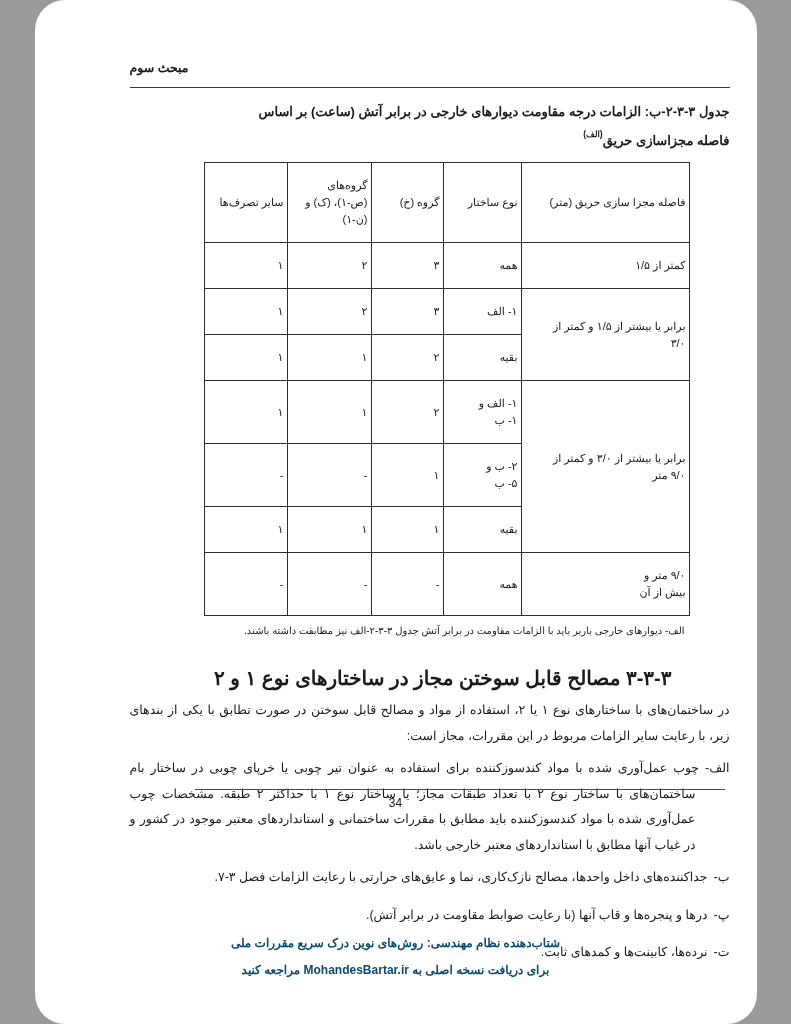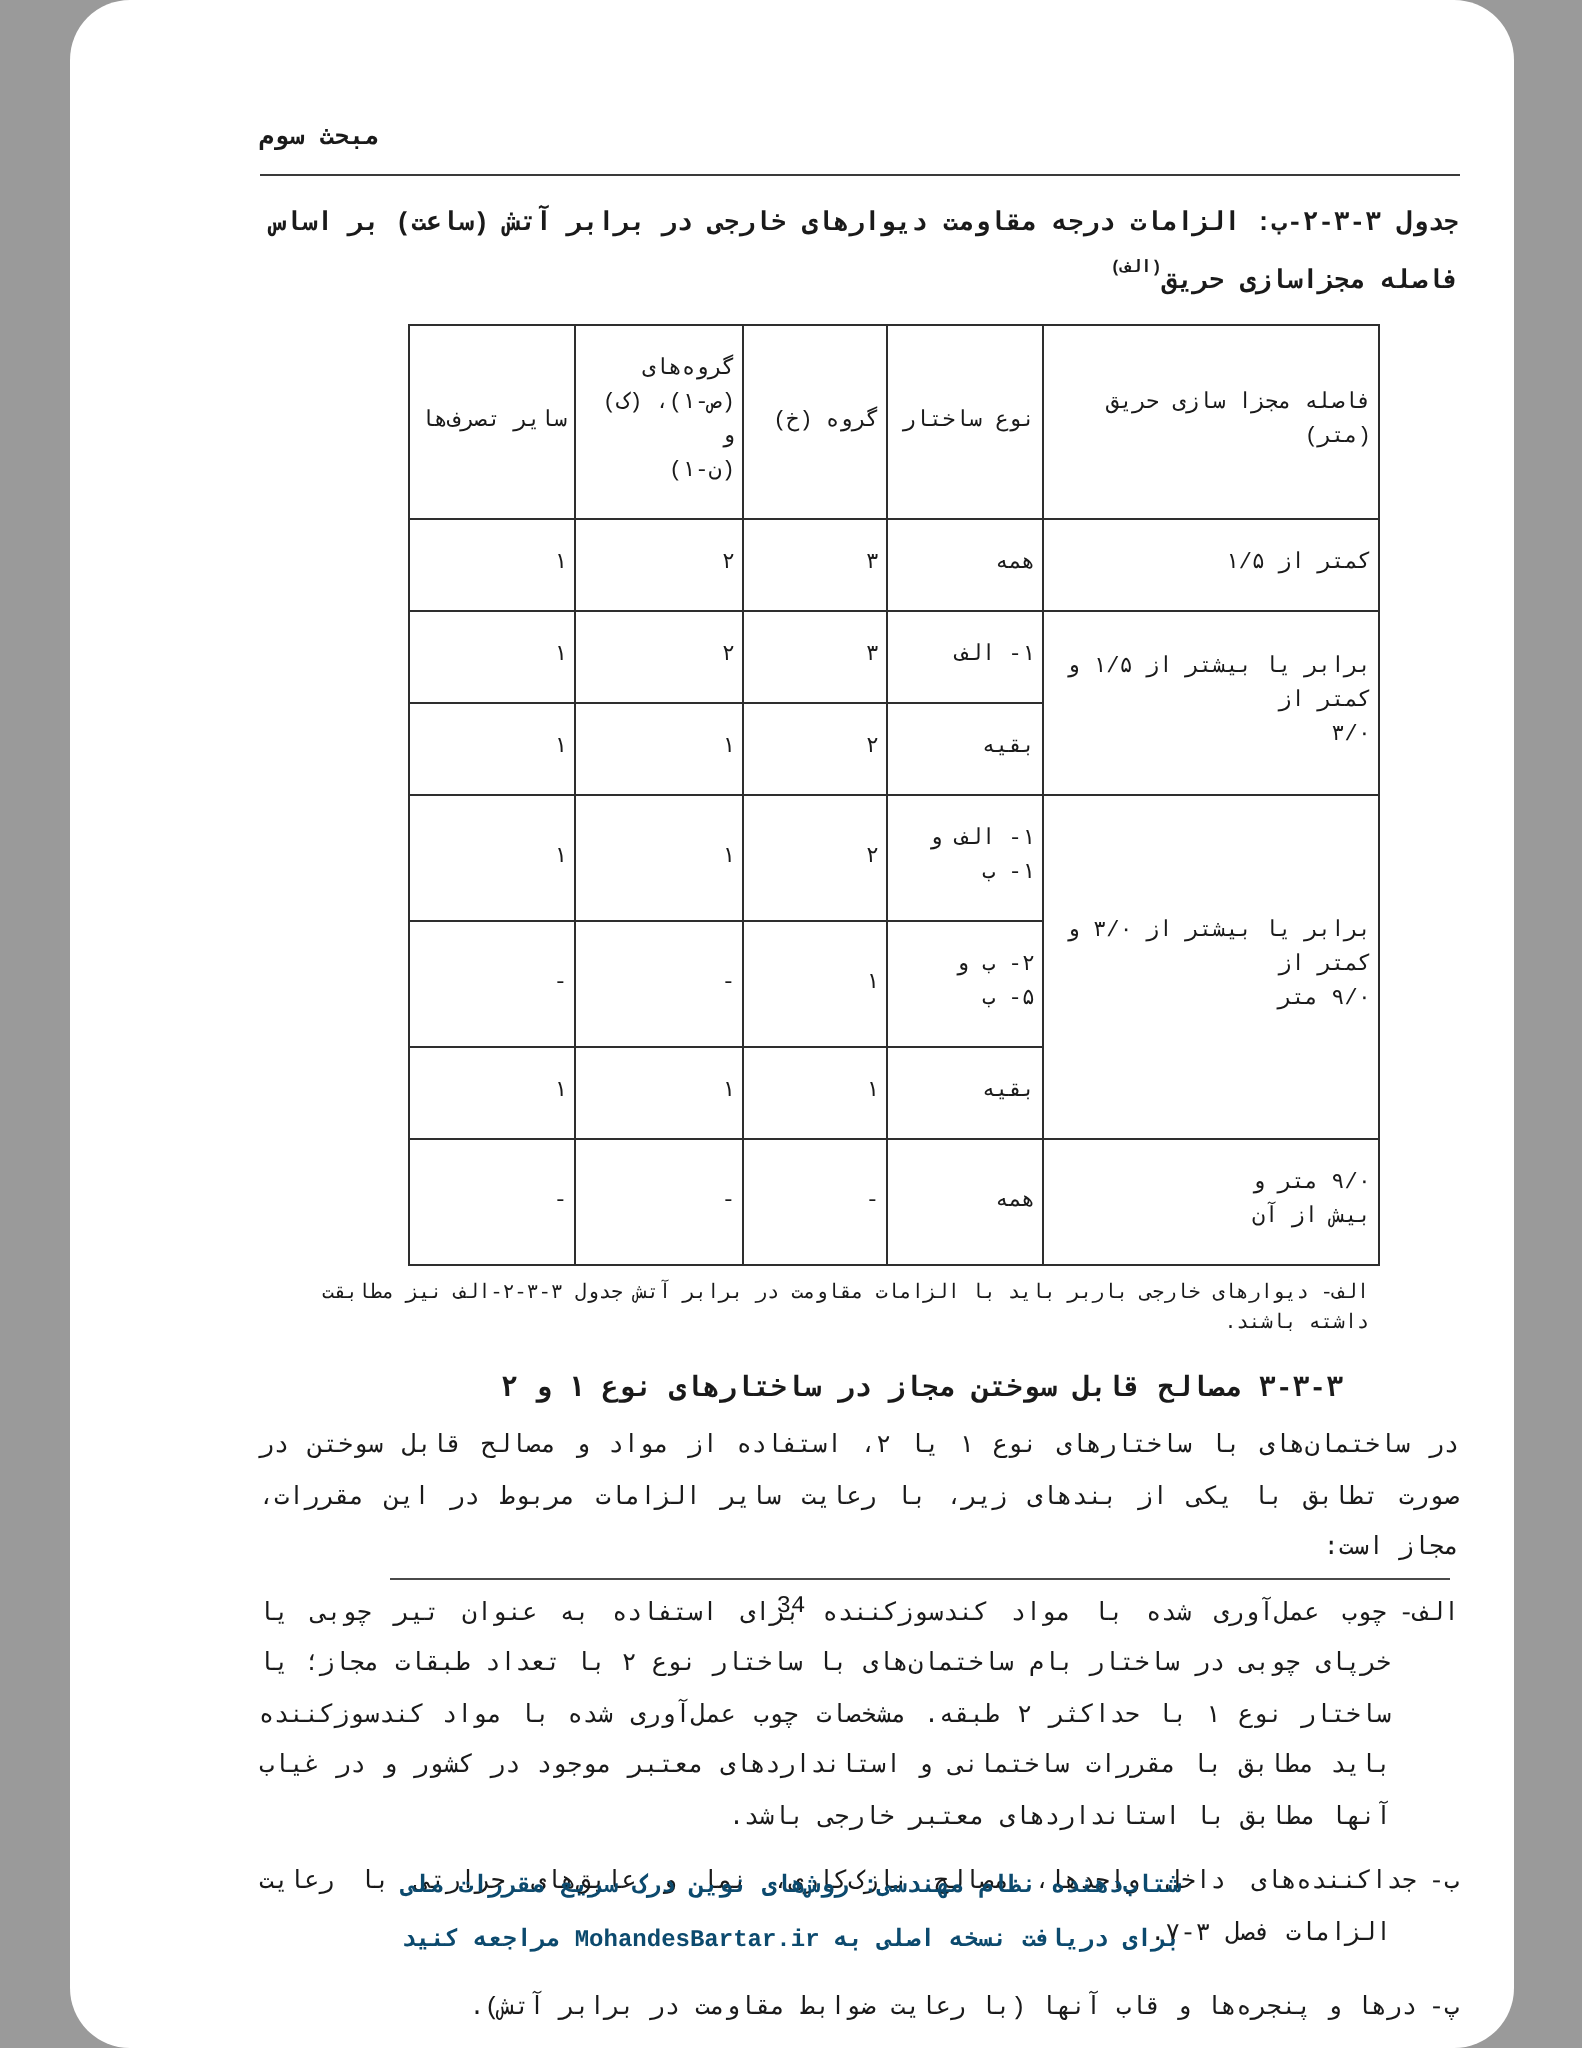--- a/index.html
+++ b/index.html
@@ -1,20 +1,20 @@
 <!DOCTYPE html>
 <html lang="fa" dir="rtl"><head>
 <meta charset="utf-8">
 <style>
   * { margin:0; padding:0; box-sizing:border-box; }
   html,body { background:#9a9a9a; }
   .page {
     position:relative; width:722px; height:1024px; margin:0 auto;
     background:#ffffff; overflow:hidden;
-    font-family:Liberation Mono, monospace; color:#1a1a1a;
+    font-family:Liberation Sans, sans-serif; color:#1a1a1a;
     direction:rtl;
     border-radius:30px;
   }
   .running-header {
     position:absolute; left:95px; top:60px;
     font-size:12.5px; font-weight:bold; direction:rtl;
   }
   .header-rule {
     position:absolute; left:95px; top:87px; width:600px;
     border-top:1.7px solid #3a3a3a;
@@ -33,21 +33,21 @@
     border:1px solid #2e2e2e; text-align:right; vertical-align:middle;
     padding:14px 3px; white-space:pre-line; line-height:17px; font-weight:normal;
   }
   table.fire-table thead th { height:58px; }
   table.fire-table td { height:23px; }
   td.tall { height:40px; }
 
   .footnote { margin:7px 45px 0 0; font-size:10px; line-height:15px; }
 
   .section-heading {
-    margin:16px 58px 0 0; font-size:14px; font-weight:bold;
+    margin:28px 58px 0 0; font-size:20px; font-weight:bold;
   }
   .para {
     margin-top:8px; font-size:12.5px; line-height:25.5px;
     text-align:justify;
   }
   .item {
     margin-top:7px; font-size:12.5px; line-height:25.5px;
     text-align:justify; padding-right:34px; text-indent:-34px;
   }
   .item.spaced { margin-top:12px; }

